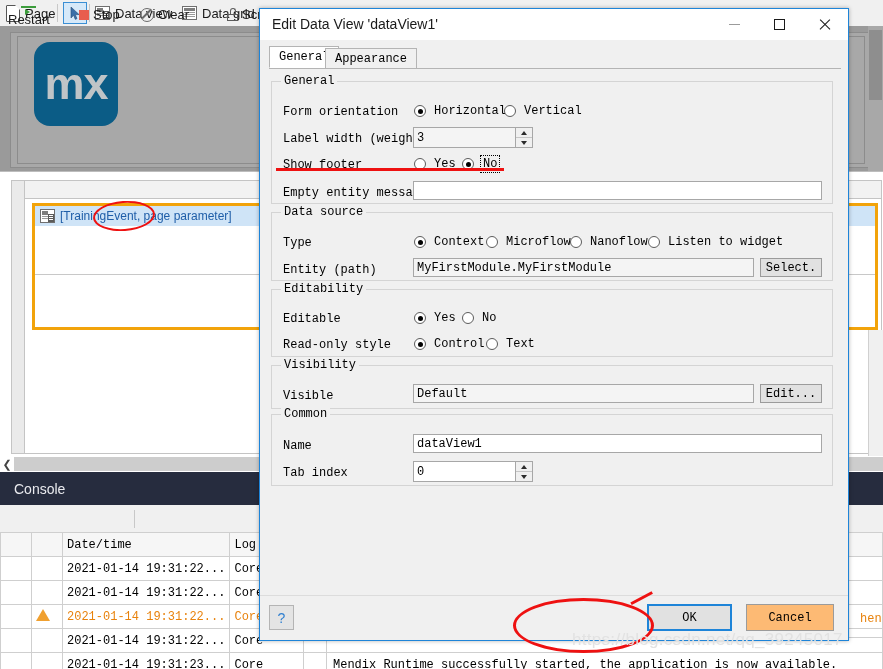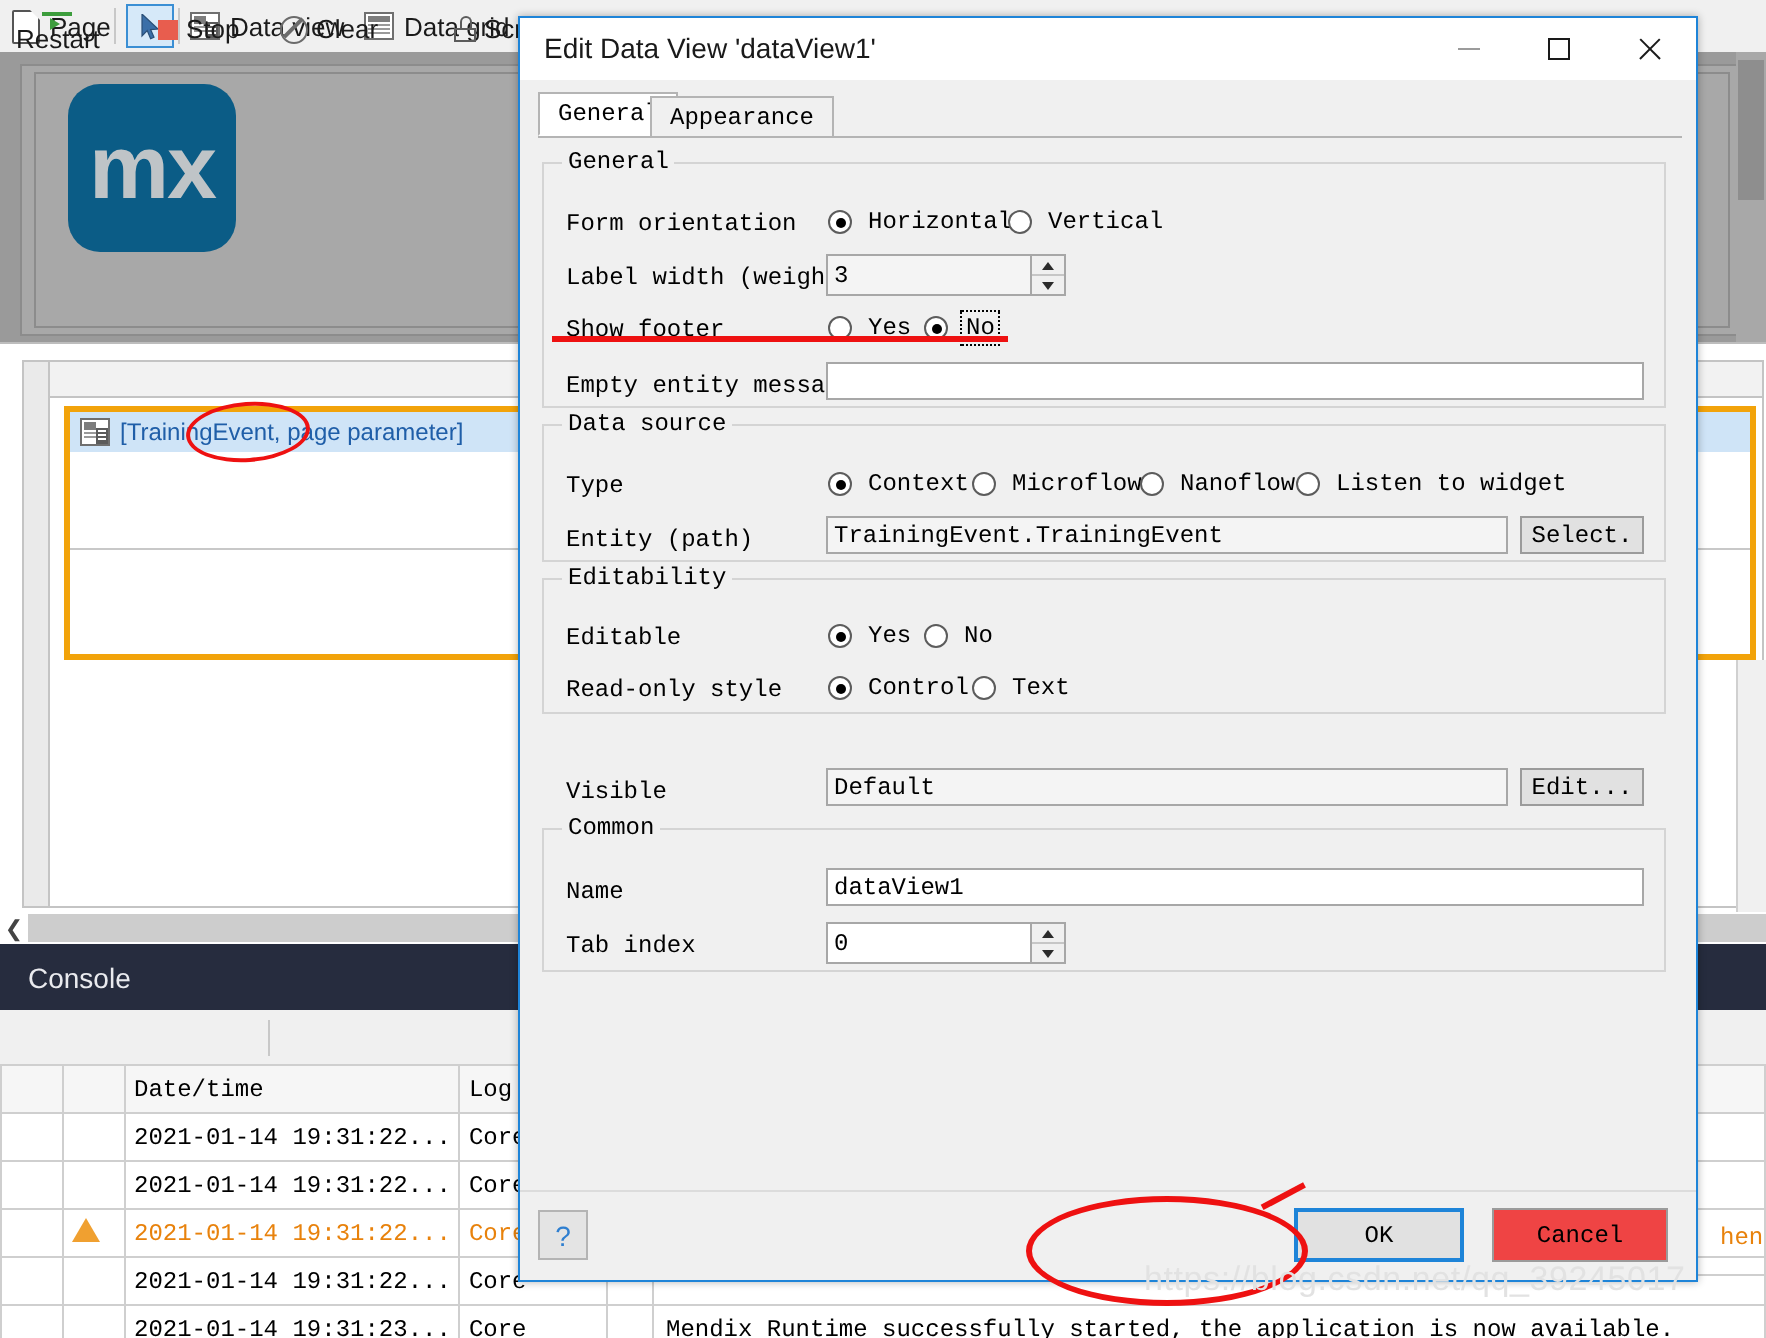--- a/index.html
+++ b/index.html
@@ -106,21 +106,21 @@
   .spin div{flex:1;display:flex;align-items:center;justify-content:center;}
   .spin div:first-child{border-bottom:1px solid #c6c6c6;}
   .tri-up{width:0;height:0;border-style:solid;border-width:0 3.5px 4px 3.5px;border-color:transparent transparent #2b2b2b transparent;}
   .tri-dn{width:0;height:0;border-style:solid;border-width:4px 3.5px 0 3.5px;border-color:#2b2b2b transparent transparent transparent;}
 
   .sbtn{position:absolute;background:#e1e1e1;border:1px solid #9b9b9b;box-sizing:border-box;font-family:"Liberation Mono",monospace;font-size:12px;display:flex;align-items:center;justify-content:center;color:#000;}
 
   #dlg-footer{position:absolute;left:0;bottom:0;width:100%;height:44px;background:#f0f0f0;border-top:1px solid #dcdcdc;}
   #help-btn{position:absolute;left:9px;top:9px;width:25px;height:25px;background:#e4e4e4;border:1px solid #b4b4b4;box-sizing:border-box;display:flex;align-items:center;justify-content:center;color:#2f7fd0;font-size:14px;}
   #ok-btn{position:absolute;right:116px;top:8px;width:85px;height:27px;background:#e1e1e1;border:2px solid #1e84d8;box-sizing:border-box;display:flex;align-items:center;justify-content:center;font-family:"Liberation Mono",monospace;font-size:12px;}
-  #cancel-btn{position:absolute;right:14px;top:8px;width:88px;height:27px;background:#ef4444;border:1px solid #9b9b9b;box-sizing:border-box;display:flex;align-items:center;justify-content:center;font-family:"Liberation Mono",monospace;font-size:12px;}
+  #cancel-btn{position:absolute;right:14px;top:8px;width:88px;height:27px;background:#fdba74;border:1px solid #9b9b9b;box-sizing:border-box;display:flex;align-items:center;justify-content:center;font-family:"Liberation Mono",monospace;font-size:12px;}
 
   
   #ann-underline{left:276px;top:168px;width:228px;height:3px;background:#ee1111;}
   #ann-ellipse-widget{left:93px;top:201px;width:58px;height:26px;border:2.5px solid #ee1111;border-radius:50%;transform:rotate(-4deg);}
   #ann-ellipse-ok{left:513px;top:598px;width:135px;height:49px;border:3px solid #ee1111;border-radius:50%;}
   #ann-tail{left:632px;top:596px;width:24px;height:10px;border-top:3px solid #ee1111;transform:rotate(-28deg);}
   #watermark{left:572px;top:630px;font-size:17px;color:#e2e2e2;letter-spacing:.3px;white-space:nowrap;}
 </style>
 </head>
 <body>
@@ -361,21 +361,21 @@
   <div class="radio" style="left:310px;top:226px;">
     <span class="rdot"></span>
     <span>Nanoflow</span>
   </div>
   <div class="radio" style="left:388px;top:226px;">
     <span class="rdot"></span>
     <span>Listen to widget</span>
   </div>
   <div class="flab" style="left:23px;top:254px;">Entity (path)</div>
   <div class="tinput" style="left:153px;top:249px;width:341px;height:19px;">
-    <span>TrainingEvent.TrainingEvent</span>
+    <span>MyFirstModule.MyFirstModule</span>
   </div>
   <div class="sbtn" style="left:500px;top:249px;width:62px;height:19px;">Select.</div>
 
   <div class="gbox" style="left:11px;top:280px;width:562px;height:68px;">
     <span class="gleg">Editability</span>
   </div>
   <div class="flab" style="left:23px;top:303px;">Editable</div>
   <div class="radio" style="left:154px;top:302px;">
     <span class="rdot on"></span>
     <span>Yes</span>
@@ -387,20 +387,23 @@
   <div class="flab" style="left:23px;top:329px;">Read-only style</div>
   <div class="radio" style="left:154px;top:328px;">
     <span class="rdot on"></span>
     <span>Control</span>
   </div>
   <div class="radio" style="left:226px;top:328px;">
     <span class="rdot"></span>
     <span>Text</span>
   </div>
 
+  <div class="gbox" style="left:11px;top:356px;width:562px;height:44px;">
+    <span class="gleg">Visibility</span>
+  </div>
   <div class="flab" style="left:23px;top:380px;">Visible</div>
   <div class="tinput" style="left:153px;top:375px;width:341px;height:19px;">
     <span>Default</span>
   </div>
   <div class="sbtn" style="left:500px;top:375px;width:62px;height:19px;">Edit...</div>
 
   <div class="gbox" style="left:11px;top:405px;width:562px;height:72px;">
     <span class="gleg">Common</span>
   </div>
   <div class="flab" style="left:23px;top:430px;">Name</div>

